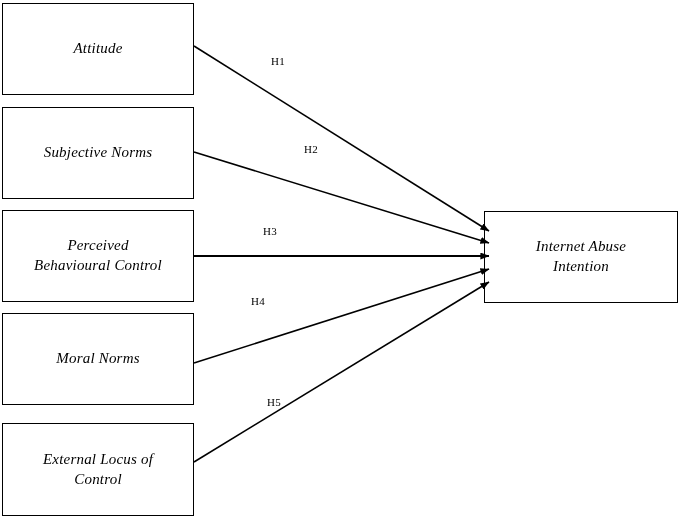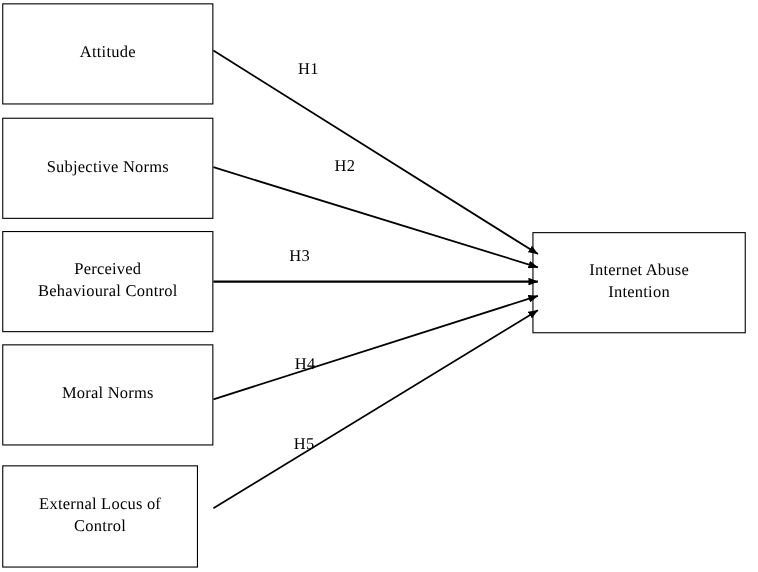--- a/index.html
+++ b/index.html
@@ -24,36 +24,37 @@
     border: 1px solid #000000;
     background: #ffffff;
     display: flex;
     align-items: center;
     justify-content: center;
     text-align: center;
     line-height: 1.32;
     font-size: 15px;
     letter-spacing: 0.2px;
     padding: 0 6px;
+    font-style: italic;
   }
   .node-label {
     display: block;
     white-space: pre-line;
   }
   #arrow-layer {
     position: absolute;
     left: 0;
     top: 0;
     width: 689px;
     height: 520px;
     pointer-events: none;
   }
   .edge-label {
     position: absolute;
-    font-size: 15px;
+    font-size: 11px;
     letter-spacing: 0.3px;
     white-space: nowrap;
   }
 </style>
 </head>
 <body>
 
 <div id="diagram-canvas">
 
   <div class="node-box" style="left: 2px; top: 3px; width: 192px; height: 92px;">
@@ -66,21 +67,21 @@
 
   <div class="node-box" style="left: 2px; top: 210px; width: 192px; height: 92px;">
     <span class="node-label">Perceived
 Behavioural Control</span>
   </div>
 
   <div class="node-box" style="left: 2px; top: 313px; width: 192px; height: 92px;">
     <span class="node-label">Moral Norms</span>
   </div>
 
-  <div class="node-box" style="left: 2px; top: 423px; width: 178px; height: 93px;">
+  <div class="node-box" style="left: 2px; top: 423px; width: 192px; height: 93px;">
     <span class="node-label">External Locus of
 Control</span>
   </div>
 
   <div class="node-box" style="left: 484px; top: 211px; width: 194px; height: 92px;">
     <span class="node-label">Internet Abuse
 Intention</span>
   </div>
 
   <svg id="arrow-layer" viewBox="0 0 689 520" width="689" height="520" xmlns="http://www.w3.org/2000/svg">
@@ -94,16 +95,16 @@
         <line x1="194" y1="152" x2="489" y2="243" stroke="#000000" stroke-width="1.6" marker-end="url(#arrowhead)"></line>
         <line x1="194" y1="256" x2="489" y2="256" stroke="#000000" stroke-width="2.2" marker-end="url(#arrowhead)"></line>
         <line x1="194" y1="363" x2="489" y2="269" stroke="#000000" stroke-width="1.6" marker-end="url(#arrowhead)"></line>
         <line x1="194" y1="462" x2="489" y2="282" stroke="#000000" stroke-width="1.6" marker-end="url(#arrowhead)"></line>
       </g>
   </svg>
 
   <span class="edge-label" style="left: 271px; top: 55px;">H1</span>
   <span class="edge-label" style="left: 266px; top: 143px; margin-left: 38px;">H2</span>
   <span class="edge-label" style="left: 263px; top: 225px;">H3</span>
-  <span class="edge-label" style="left: 268px; top: 295px; margin-top: 28px;">H4</span>
+  <span class="edge-label" style="left: 251px; top: 295px;">H4</span>
   <span class="edge-label" style="left: 267px; top: 396px; font-family: Liberation Serif, serif;">H5</span>
 
 </div>
 
 </body></html>

